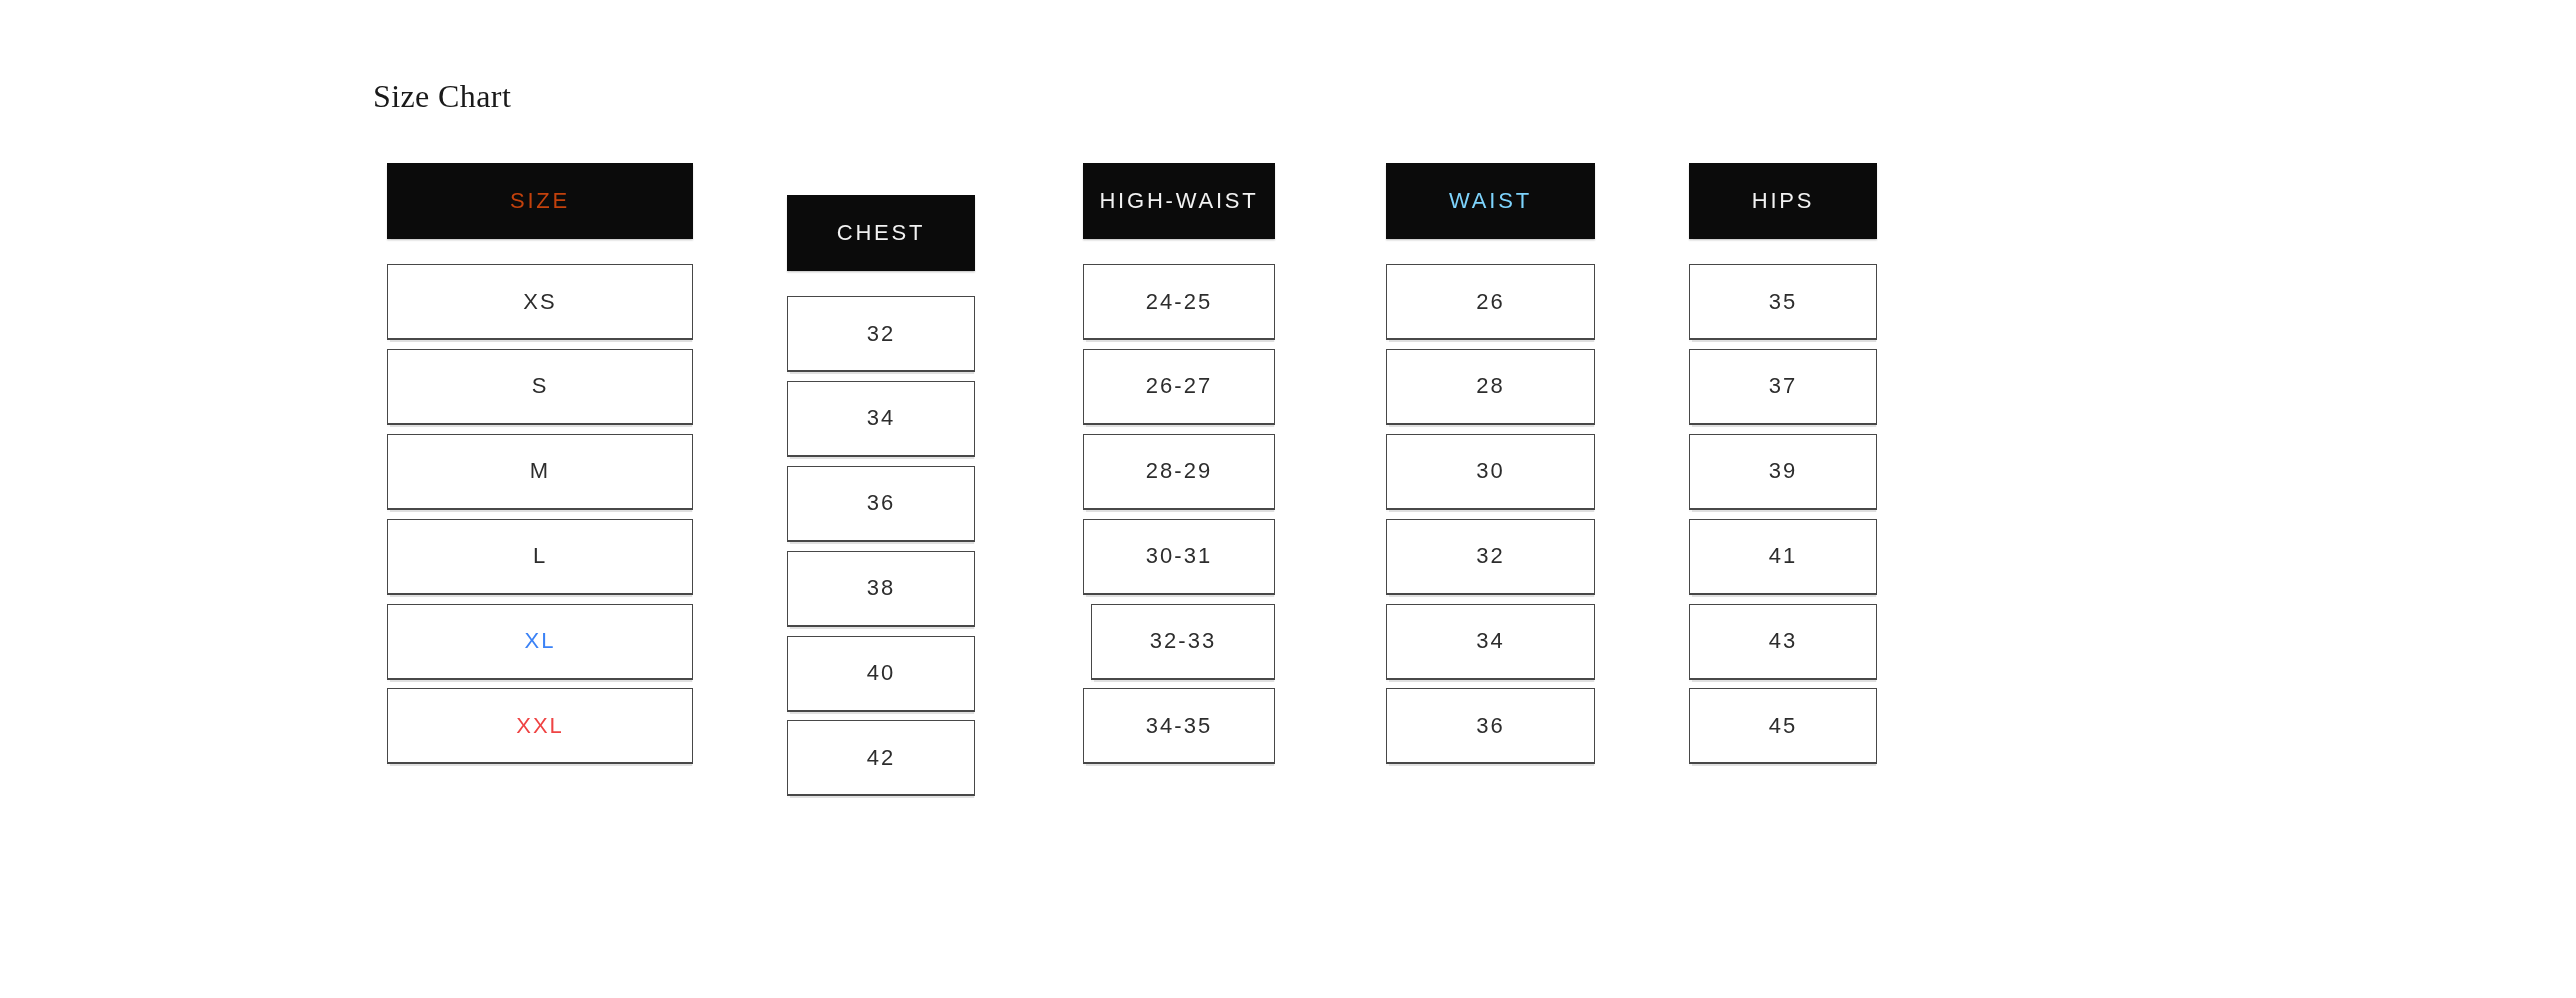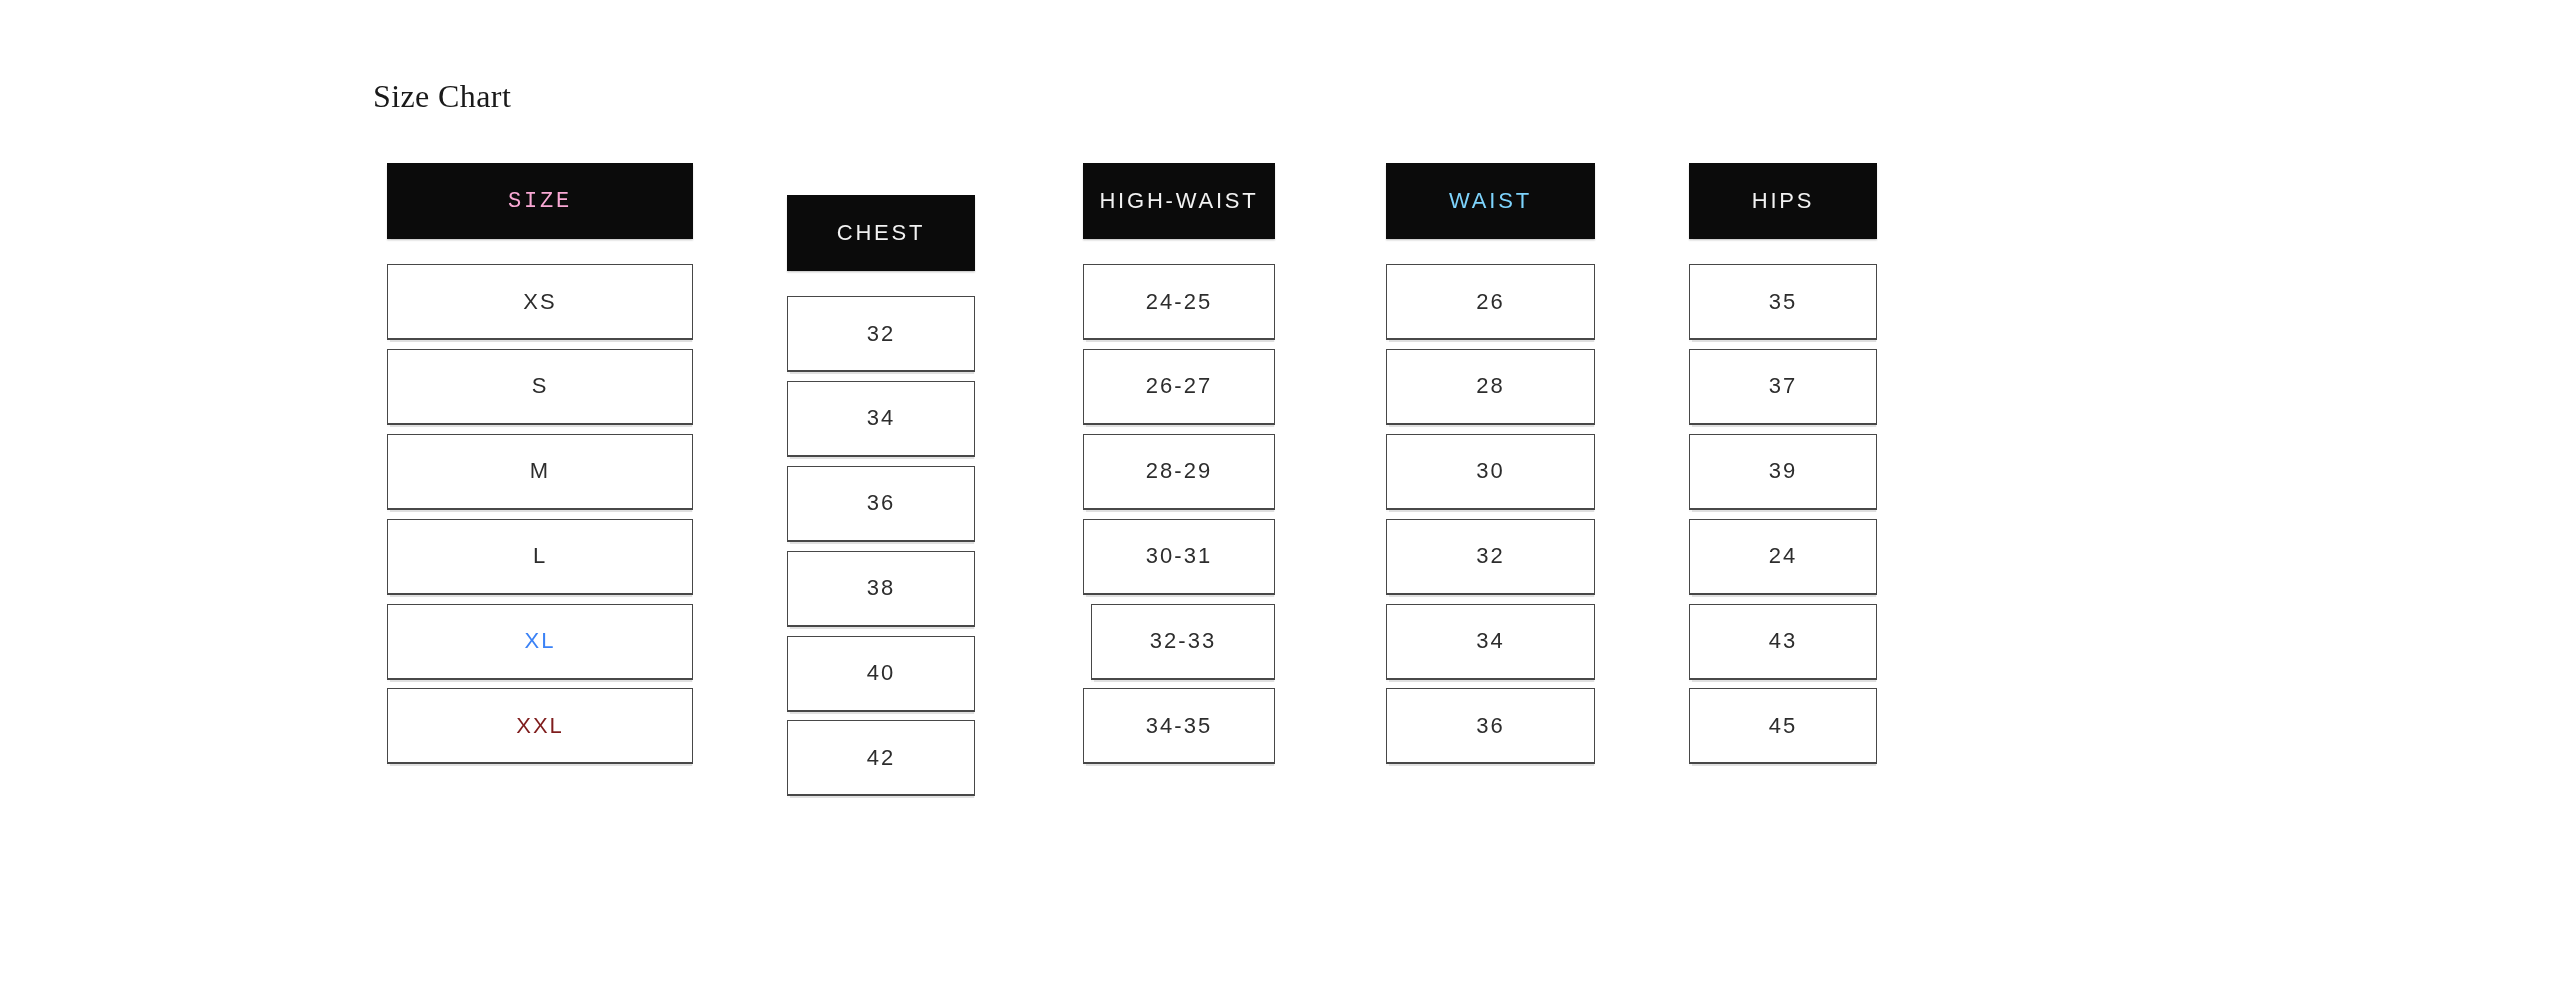--- a/index.html
+++ b/index.html
@@ -65,27 +65,27 @@
     box-shadow: 0 1.6px 0.8px rgba(0,0,0,0.12);
   }
 </style>
 </head>
 <body>
 
 <div class="page-title">Size Chart</div>
 
 <div class="size-table">
     <div class="col col-0">
-      <div class="col-header" style="background: rgb(11, 11, 11); color: #f9a8d4; font-family: Liberation Mono, monospace;">SIZE</div>
+      <div class="col-header" style="background: rgb(11, 11, 11); color: #c2410c;">SIZE</div>
       <div class="cell" style="border-width: 1.6px 1.6px 2.4px; border-style: solid; border-color: rgb(72, 72, 72); border-image: initial; color: rgb(45, 45, 45); text-align: center;">XS</div>
       <div class="cell" style="border-width: 1.6px 1.6px 2.4px; border-style: solid; border-color: rgb(72, 72, 72); border-image: initial; color: rgb(45, 45, 45);">S</div>
       <div class="cell" style="border-width: 1.6px 1.6px 2.4px; border-style: solid; border-color: rgb(72, 72, 72); border-image: initial; color: rgb(45, 45, 45);">M</div>
       <div class="cell" style="border-width: 1.6px 1.6px 2.4px; border-style: solid; border-color: rgb(72, 72, 72); border-image: initial; color: rgb(45, 45, 45);">L</div>
       <div class="cell" style="border-width: 1.6px 1.6px 2.4px; border-style: solid; border-color: rgb(72, 72, 72); border-image: initial; color: #3b82f6;">XL</div>
-      <div class="cell" style="border-width: 1.6px 1.6px 2.4px; border-style: solid; border-color: rgb(72, 72, 72); border-image: initial; color: #7f1d1d;">XXL</div>
+      <div class="cell" style="border-width: 1.6px 1.6px 2.4px; border-style: solid; border-color: rgb(72, 72, 72); border-image: initial; color: #ef4444;">XXL</div>
     </div>
     <div class="col col-1">
       <div class="col-header" style="background: rgb(11, 11, 11); color: rgb(242, 242, 242);">CHEST</div>
       <div class="cell" style="border-width: 1.6px 1.6px 2.4px; border-style: solid; border-color: rgb(72, 72, 72); border-image: initial; color: rgb(45, 45, 45);">32</div>
       <div class="cell" style="border-width: 1.6px 1.6px 2.4px; border-style: solid; border-color: rgb(72, 72, 72); border-image: initial; color: rgb(45, 45, 45);">34</div>
       <div class="cell" style="border-width: 1.6px 1.6px 2.4px; border-style: solid; border-color: rgb(72, 72, 72); border-image: initial; color: rgb(45, 45, 45);">36</div>
       <div class="cell" style="border-width: 1.6px 1.6px 2.4px; border-style: solid; border-color: rgb(72, 72, 72); border-image: initial; color: rgb(45, 45, 45);">38</div>
       <div class="cell" style="border-width: 1.6px 1.6px 2.4px; border-style: solid; border-color: rgb(72, 72, 72); border-image: initial; color: rgb(45, 45, 45);">40</div>
       <div class="cell" style="border-width: 1.6px 1.6px 2.4px; border-style: solid; border-color: rgb(72, 72, 72); border-image: initial; color: rgb(45, 45, 45);">42</div>
     </div>
@@ -105,18 +105,18 @@
       <div class="cell" style="border-width: 1.6px 1.6px 2.4px; border-style: solid; border-color: rgb(72, 72, 72); border-image: initial; color: rgb(45, 45, 45);">30</div>
       <div class="cell" style="border-width: 1.6px 1.6px 2.4px; border-style: solid; border-color: rgb(72, 72, 72); border-image: initial; color: rgb(45, 45, 45);">32</div>
       <div class="cell" style="border-width: 1.6px 1.6px 2.4px; border-style: solid; border-color: rgb(72, 72, 72); border-image: initial; color: rgb(45, 45, 45);">34</div>
       <div class="cell" style="border-width: 1.6px 1.6px 2.4px; border-style: solid; border-color: rgb(72, 72, 72); border-image: initial; color: rgb(45, 45, 45);">36</div>
     </div>
     <div class="col col-4">
       <div class="col-header" style="background: rgb(11, 11, 11); color: rgb(242, 242, 242);">HIPS</div>
       <div class="cell" style="border-width: 1.6px 1.6px 2.4px; border-style: solid; border-color: rgb(72, 72, 72); border-image: initial; color: rgb(45, 45, 45);">35</div>
       <div class="cell" style="border-width: 1.6px 1.6px 2.4px; border-style: solid; border-color: rgb(72, 72, 72); border-image: initial; color: rgb(45, 45, 45);">37</div>
       <div class="cell" style="border-width: 1.6px 1.6px 2.4px; border-style: solid; border-color: rgb(72, 72, 72); border-image: initial; color: rgb(45, 45, 45);">39</div>
-      <div class="cell" style="border-width: 1.6px 1.6px 2.4px; border-style: solid; border-color: rgb(72, 72, 72); border-image: initial; color: rgb(45, 45, 45);">24</div>
+      <div class="cell" style="border-width: 1.6px 1.6px 2.4px; border-style: solid; border-color: rgb(72, 72, 72); border-image: initial; color: rgb(45, 45, 45);">41</div>
       <div class="cell" style="border-width: 1.6px 1.6px 2.4px; border-style: solid; border-color: rgb(72, 72, 72); border-image: initial; color: rgb(45, 45, 45);">43</div>
       <div class="cell" style="border-width: 1.6px 1.6px 2.4px; border-style: solid; border-color: rgb(72, 72, 72); border-image: initial; color: rgb(45, 45, 45);">45</div>
     </div>
   </div>
 
 
 </body></html>

